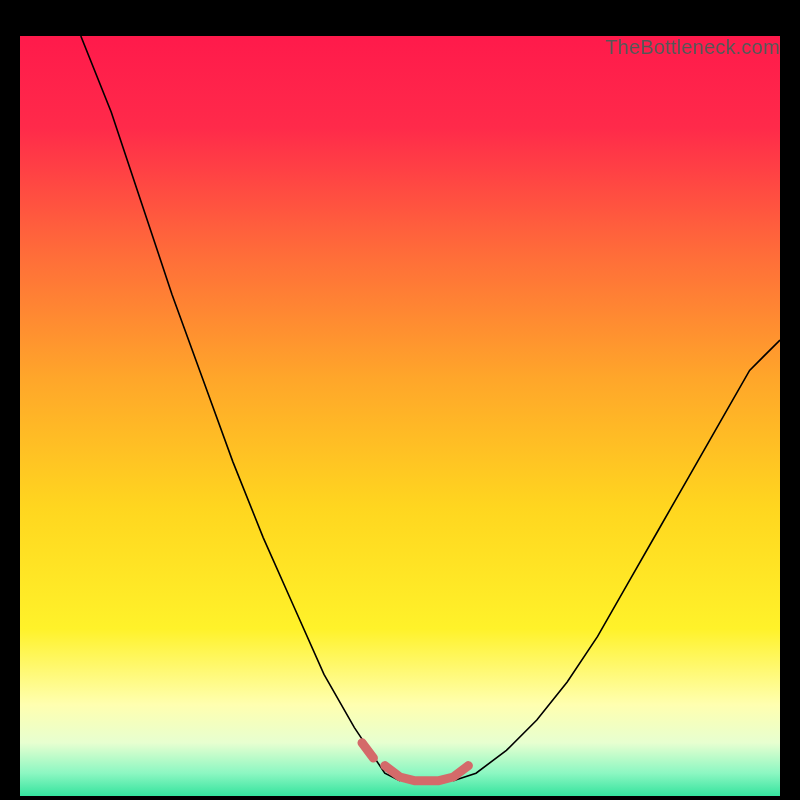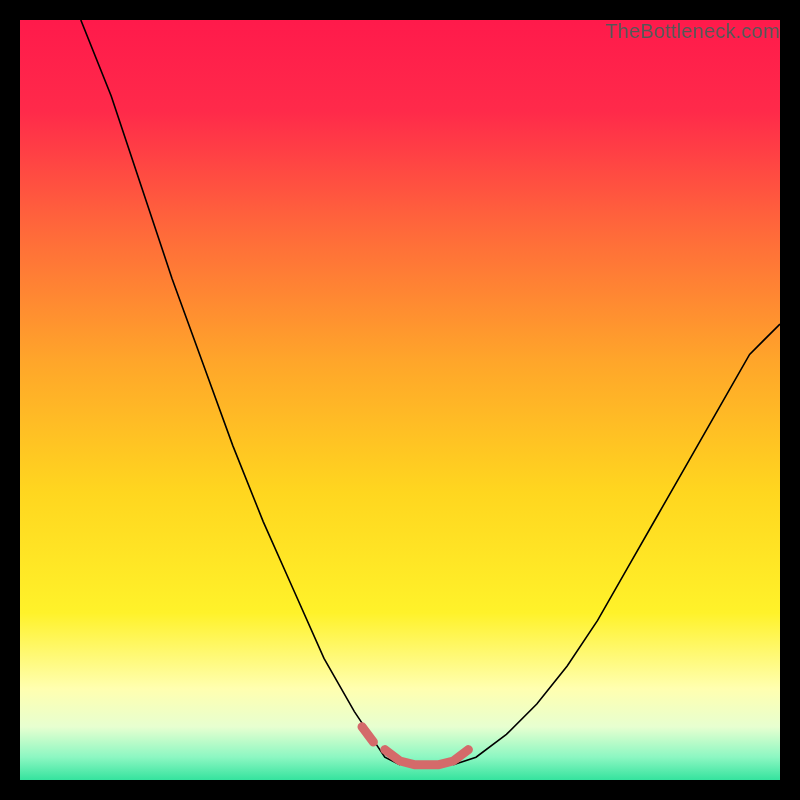--- a/index.html
+++ b/index.html
@@ -7,21 +7,21 @@
     padding: 0;
     width: 800px;
     height: 800px;
     background: #000;
     overflow: hidden;
     font-family: Arial, Helvetica, sans-serif;
   }
   .frame {
     position: absolute;
     left: 20px;
-    top: 20px;
+    top: 36px;
     width: 760px;
     height: 760px;
     box-sizing: border-box;
   }
   .gradient {
     position: absolute;
     left: 0;
     top: 0;
     width: 760px;
     height: 760px;

